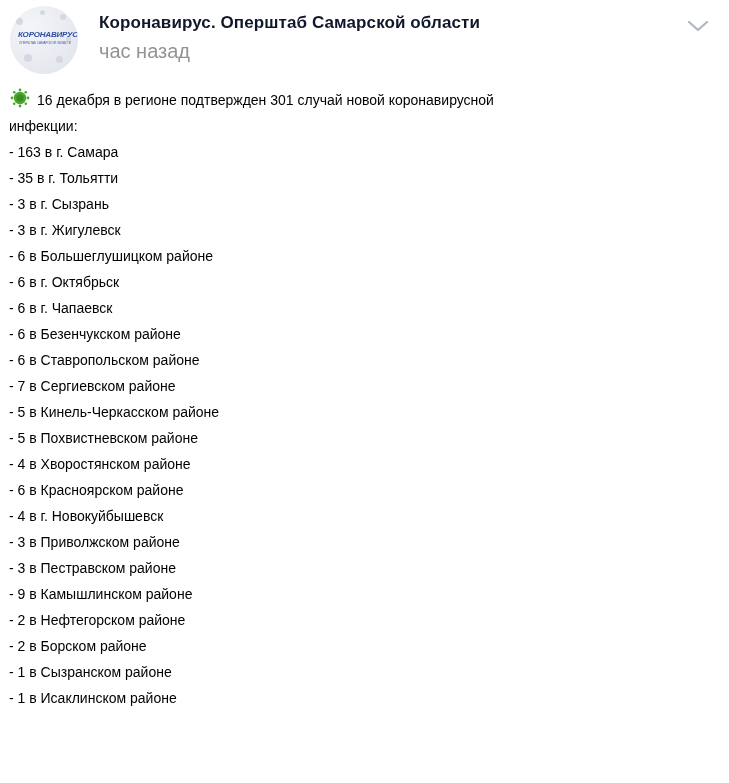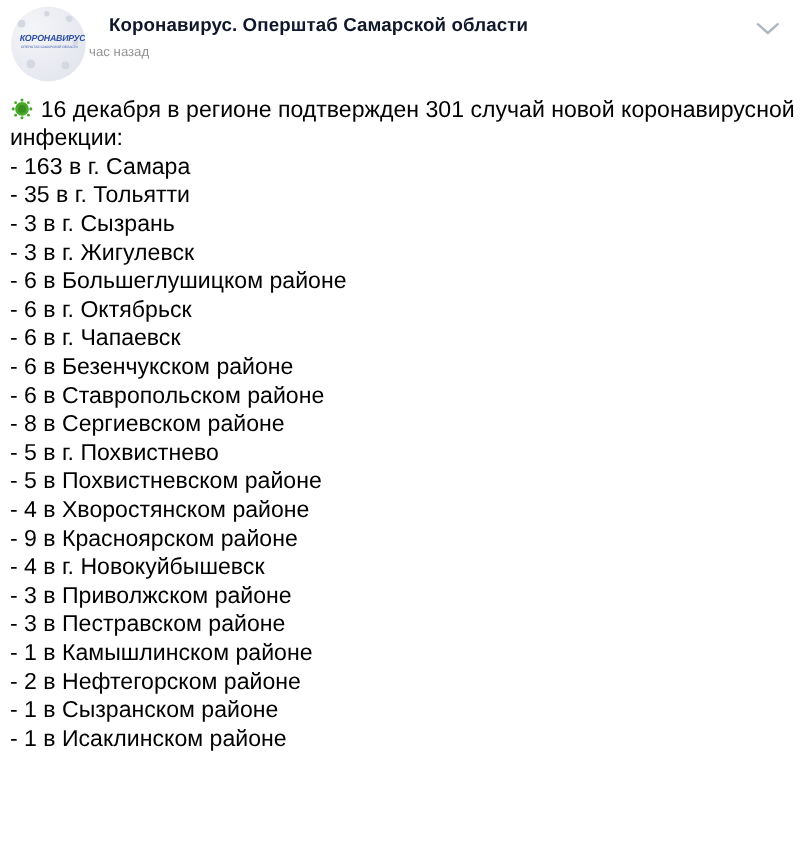--- a/index.html
+++ b/index.html
@@ -67,39 +67,39 @@
       left: 99px;
       top: 13px;
       font-size: 17px;
       font-weight: bold;
       color: #0f172a;
       white-space: nowrap;
       letter-spacing: 0.1px;
     }
     .post-time {
       position: absolute;
-      left: 81px;
+      left: 99px;
       top: 40px;
-      font-size: 12px;
+      font-size: 20px;
       color: #939393;
       white-space: nowrap;
     }
     .more-chevron {
       position: absolute;
       left: 686px;
       top: 18px;
       width: 24px;
       height: 16px;
     }
     .post-body {
       position: absolute;
       left: 9px;
       top: 87px;
       width: 700px;
-      font-size: 21px;
+      font-size: 14px;
       line-height: 26px;
       color: #000000;
     }
     .line {
       white-space: nowrap;
       height: 26px;
     }
     .virus-icon {
       display: inline-block;
       vertical-align: -3px;
@@ -156,25 +156,26 @@
 
   <div class="line">- 163 в г. Самара</div>
   <div class="line">- 35 в г. Тольятти</div>
   <div class="line">- 3 в г. Сызрань</div>
   <div class="line">- 3 в г. Жигулевск</div>
   <div class="line">- 6 в Большеглушицком районе</div>
   <div class="line">- 6 в г. Октябрьск</div>
   <div class="line">- 6 в г. Чапаевск</div>
   <div class="line">- 6 в Безенчукском районе</div>
   <div class="line">- 6 в Ставропольском районе</div>
-  <div class="line">- 8 в Сергиевском районе</div>
-  <div class="line">- 5 в г. Похвистнево</div>
+  <div class="line">- 7 в Сергиевском районе</div>
+  <div class="line">- 5 в Кинель-Черкасском районе</div>
   <div class="line">- 5 в Похвистневском районе</div>
   <div class="line">- 4 в Хворостянском районе</div>
-  <div class="line">- 9 в Красноярском районе</div>
+  <div class="line">- 6 в Красноярском районе</div>
   <div class="line">- 4 в г. Новокуйбышевск</div>
   <div class="line">- 3 в Приволжском районе</div>
   <div class="line">- 3 в Пестравском районе</div>
-  <div class="line">- 1 в Камышлинском районе</div>
+  <div class="line">- 9 в Камышлинском районе</div>
   <div class="line">- 2 в Нефтегорском районе</div>
+  <div class="line">- 2 в Борском районе</div>
   <div class="line">- 1 в Сызранском районе</div>
   <div class="line">- 1 в Исаклинском районе</div>
 </div>
 
 </body></html>

